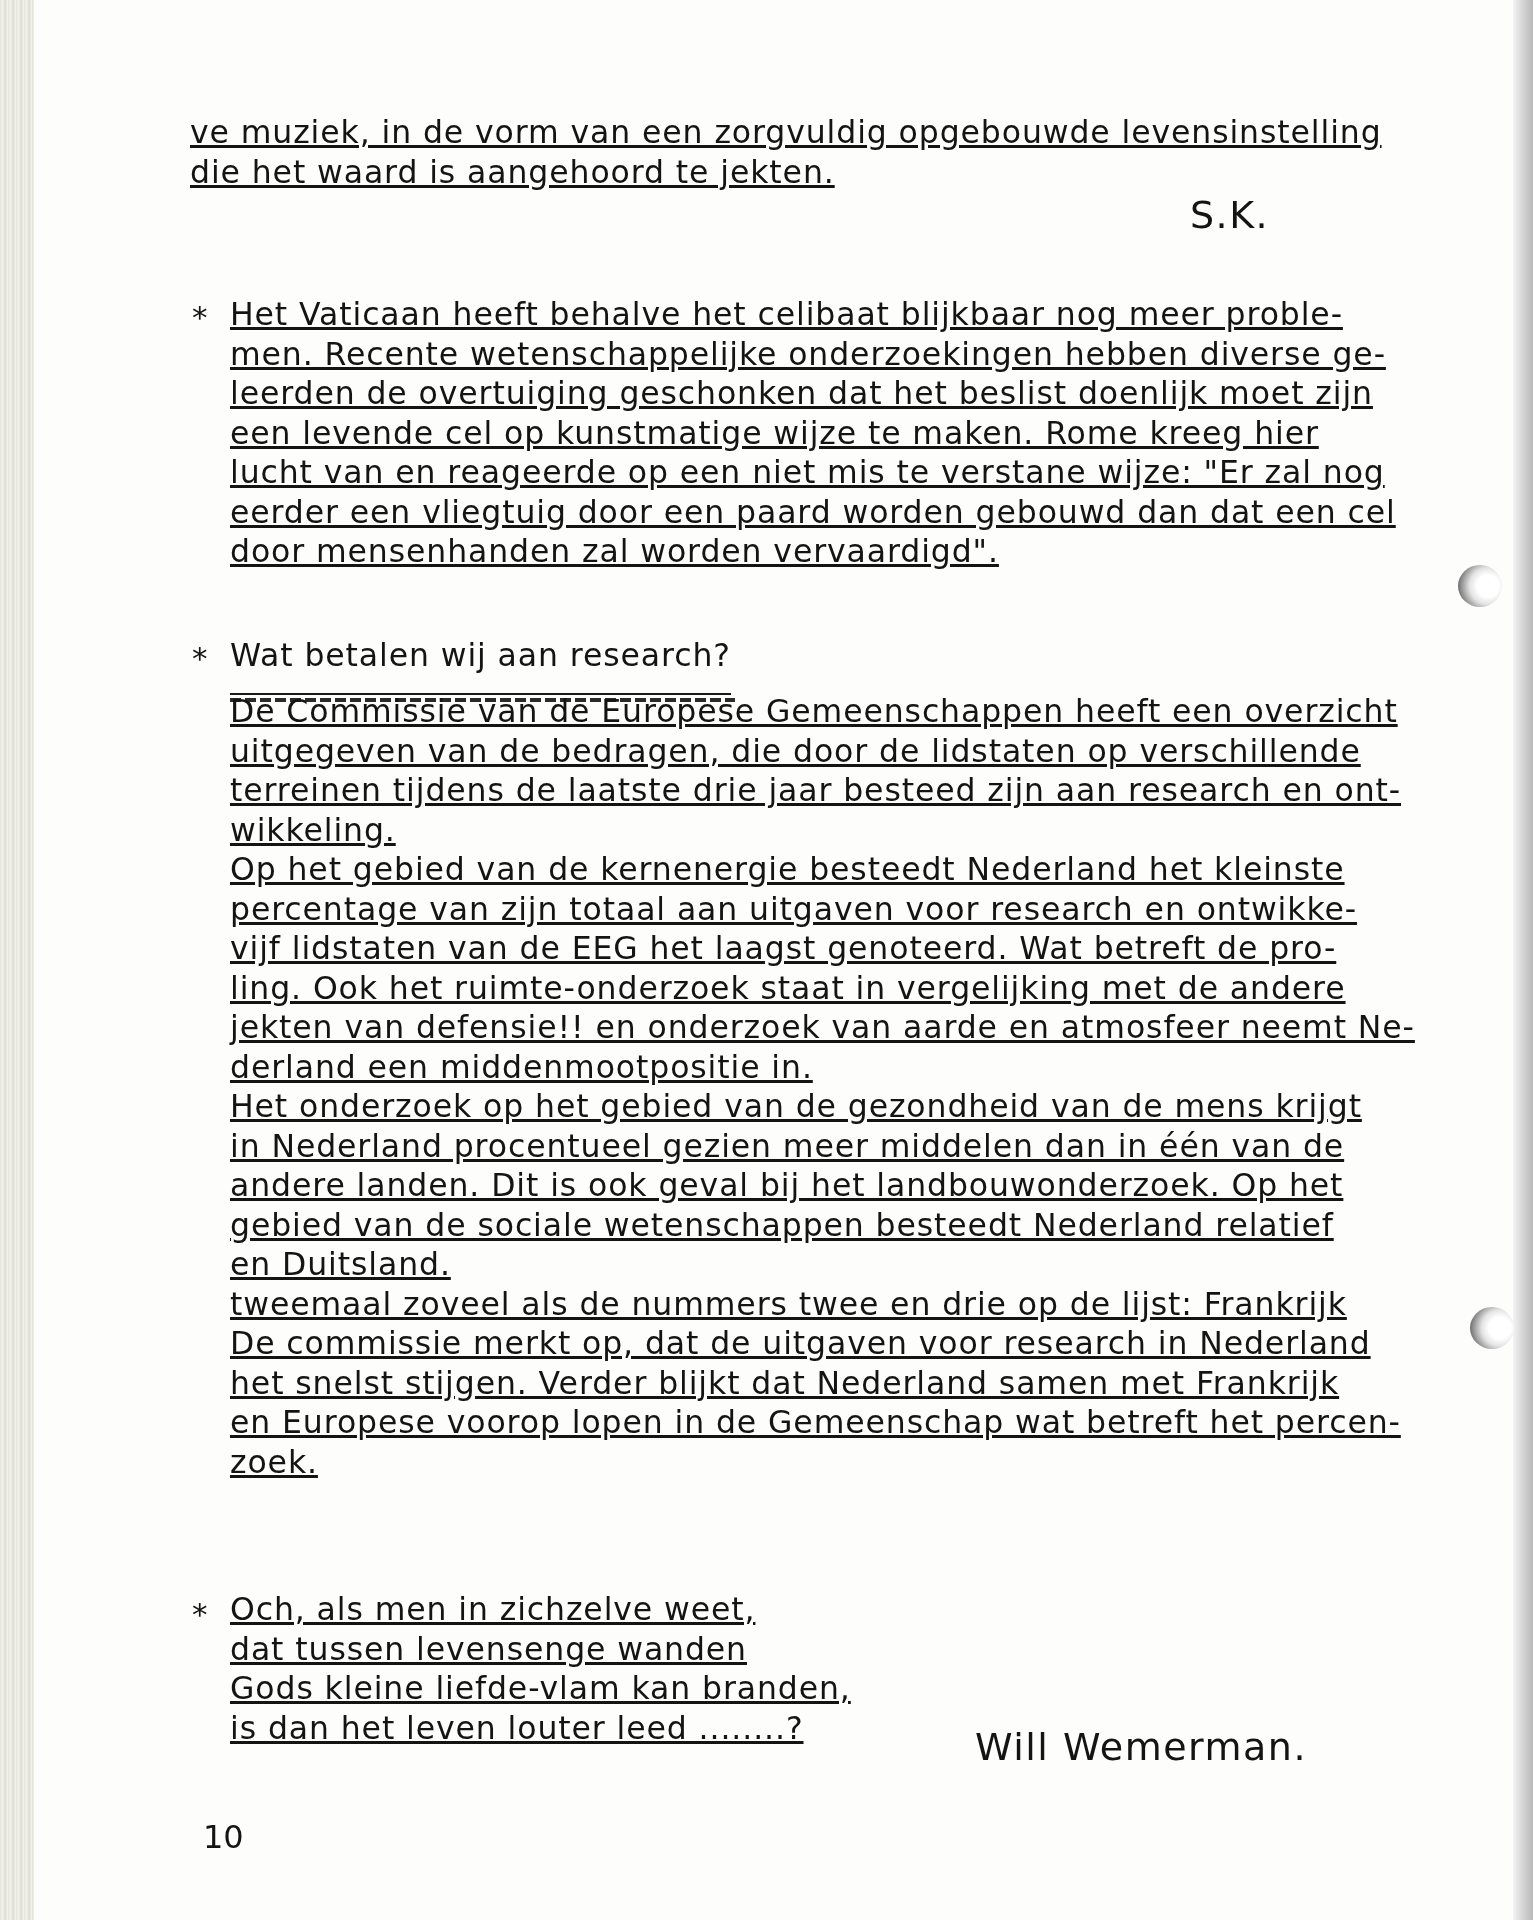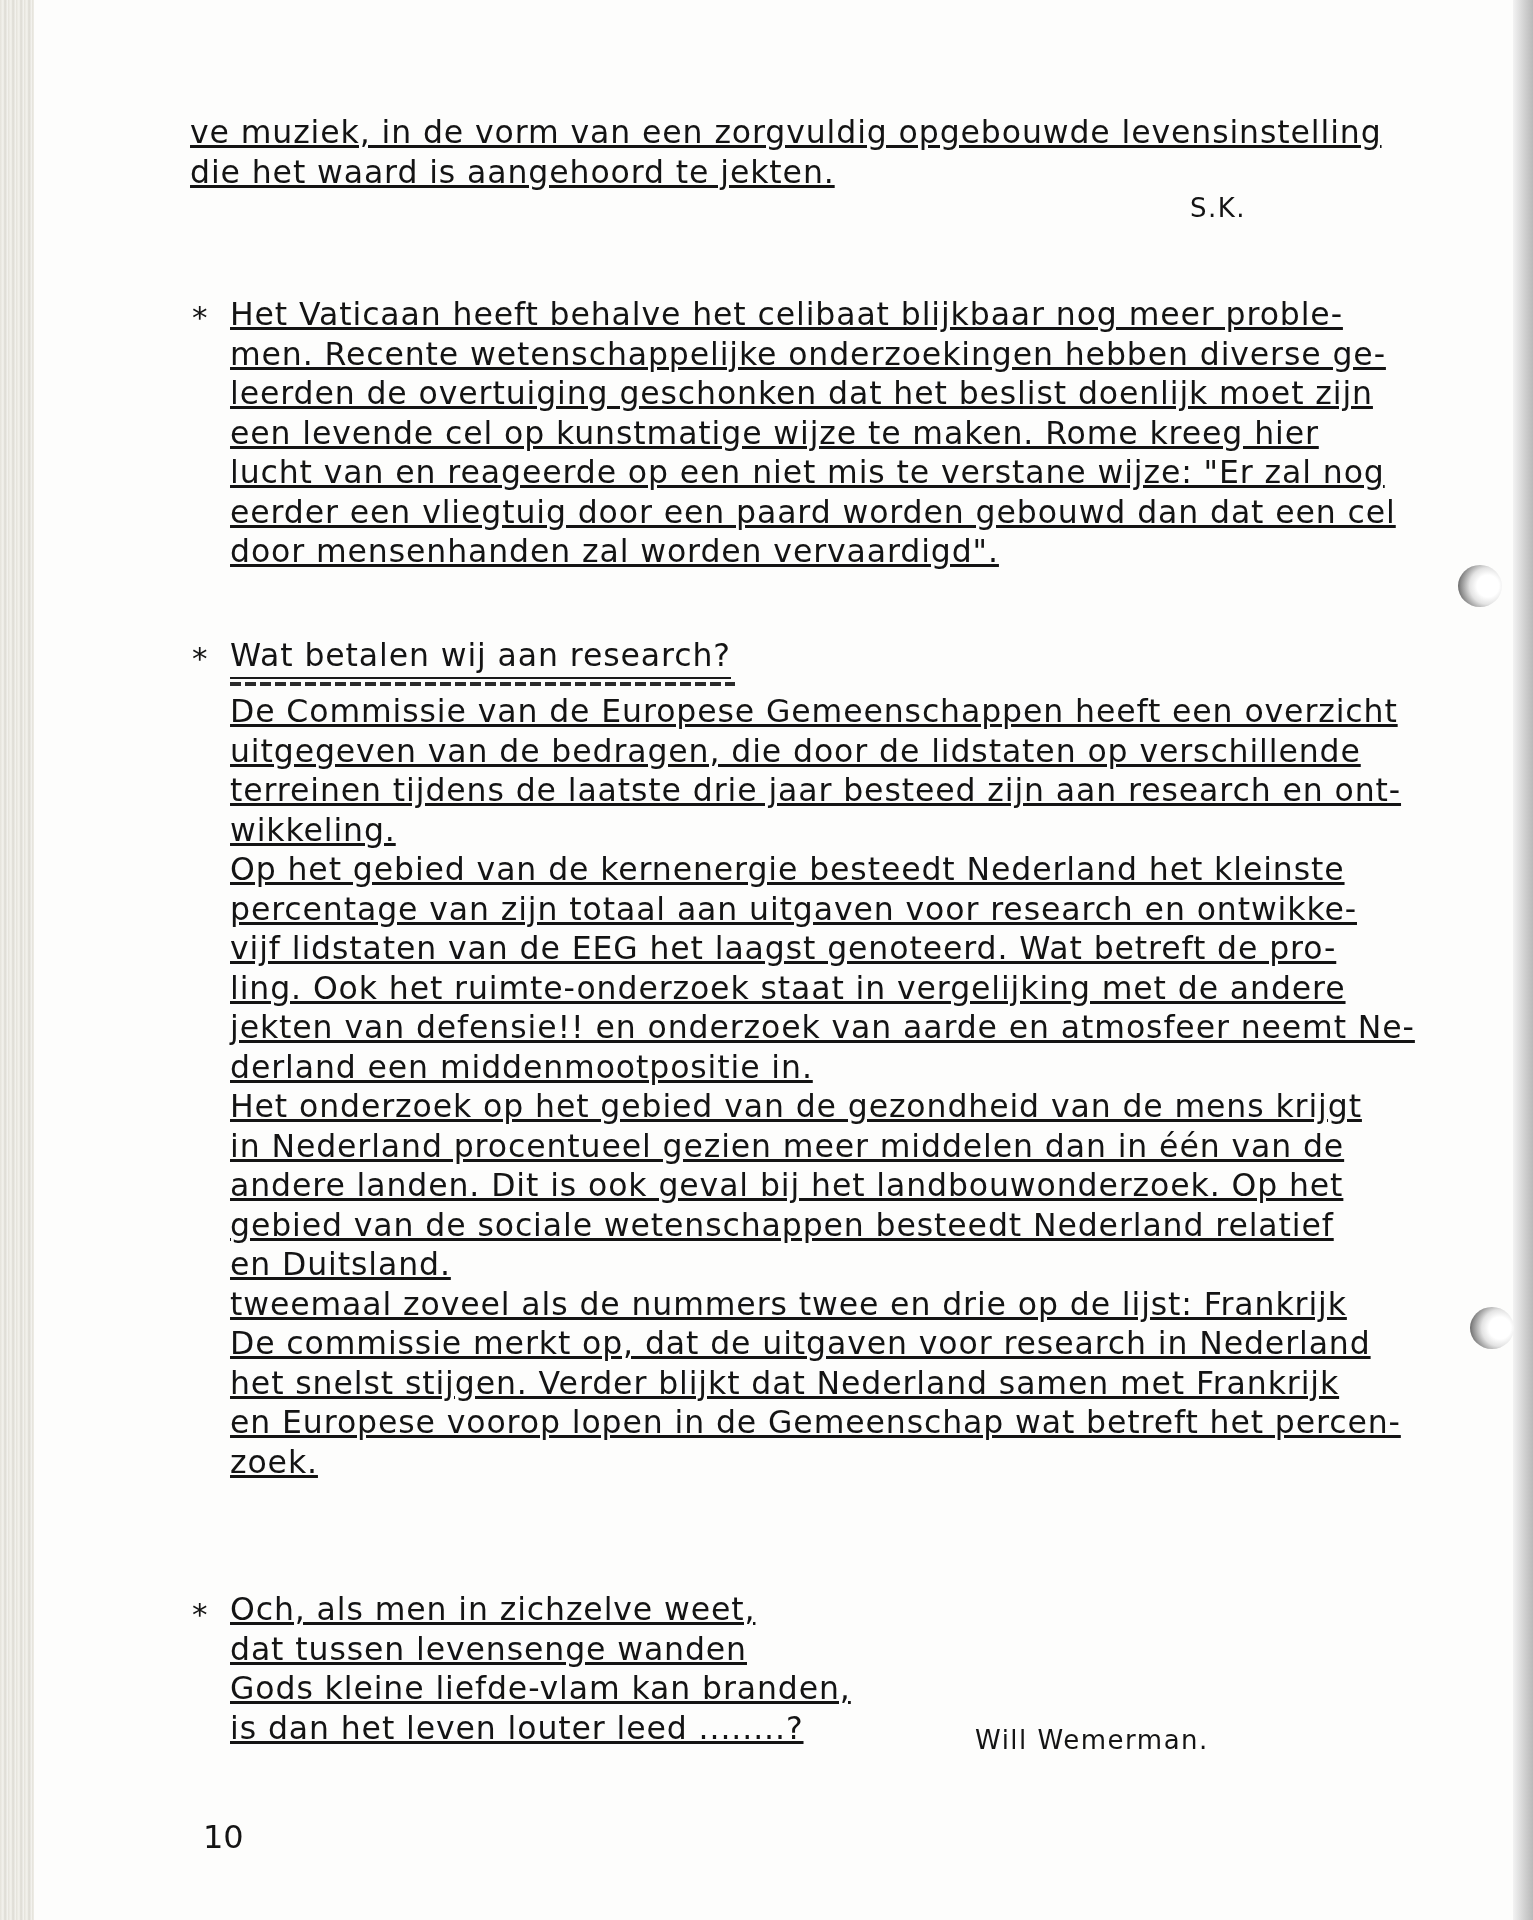--- a/index.html
+++ b/index.html
@@ -19,26 +19,26 @@
   }
   .binder-hole {
     position: absolute; width: 44px; height: 42px; border-radius: 50%;
     background: radial-gradient(circle at 68% 50%, #ffffff 0 30%, #e3e3e3 50%, #8a8a8a 75%, #202020 100%);
   }
   .text-block {
     position: absolute; left: 190px;
     font-size: 31.5px; line-height: 39.5px; letter-spacing: 0.9px; text-decoration: underline;
   }
   .line { white-space: pre; display: block; }
-  .signature { position: absolute; font-size: 26px; letter-spacing: 1.5px; white-space: pre; }
+  .signature { position: absolute; font-size: 38px; letter-spacing: 1.5px; white-space: pre; }
   .bullet { position: absolute; left: 192px; font-size: 31px; }
   .indent { left: 230px; }
   .heading {
     display: inline-block; white-space: pre;
-    border-bottom: 2px solid #1a1a1a; padding-bottom: 1px;
+    border-bottom: 2px solid #1a1a1a; padding-bottom: 17px;
   }
   .heading-dash {
     height: 4px; width: 505px; margin-top: 3px;
     background: repeating-linear-gradient(90deg, #2a2a2a 0 11px, transparent 11px 15px);
   }
   .page-number { position: absolute; left: 203px; top: 1818px; font-size: 32px; }
 </style>
 </head>
 <body>
 

